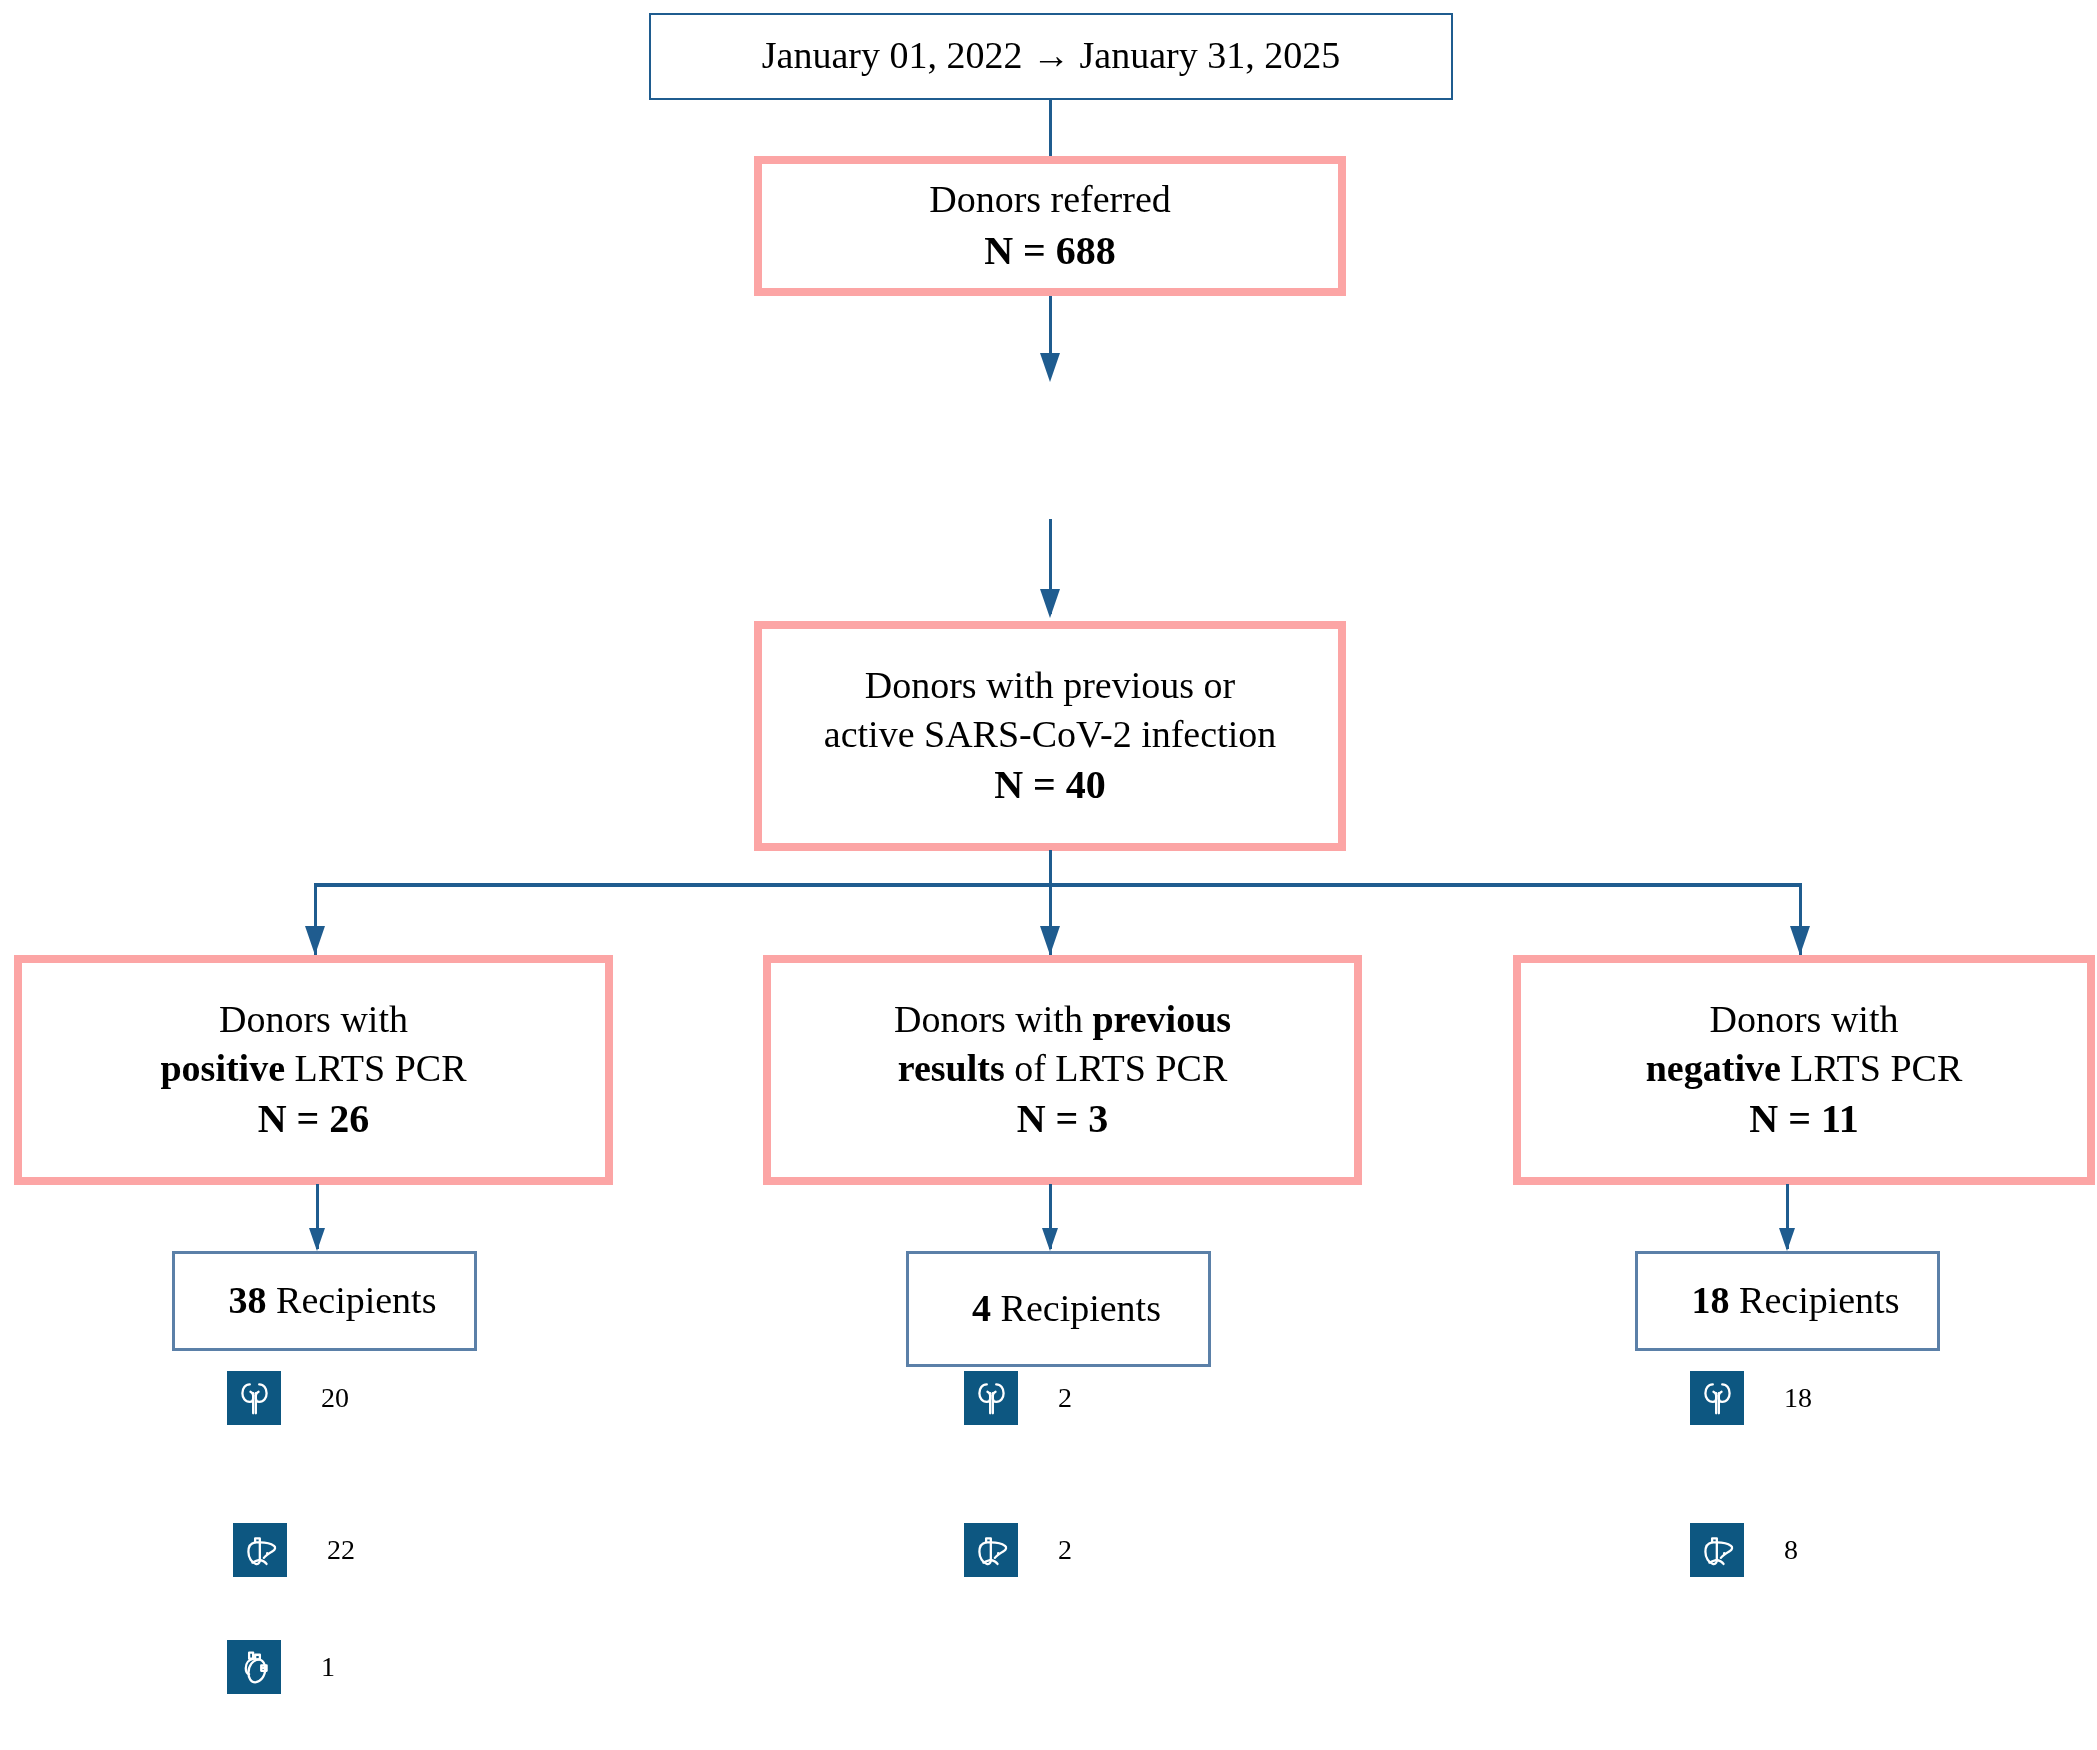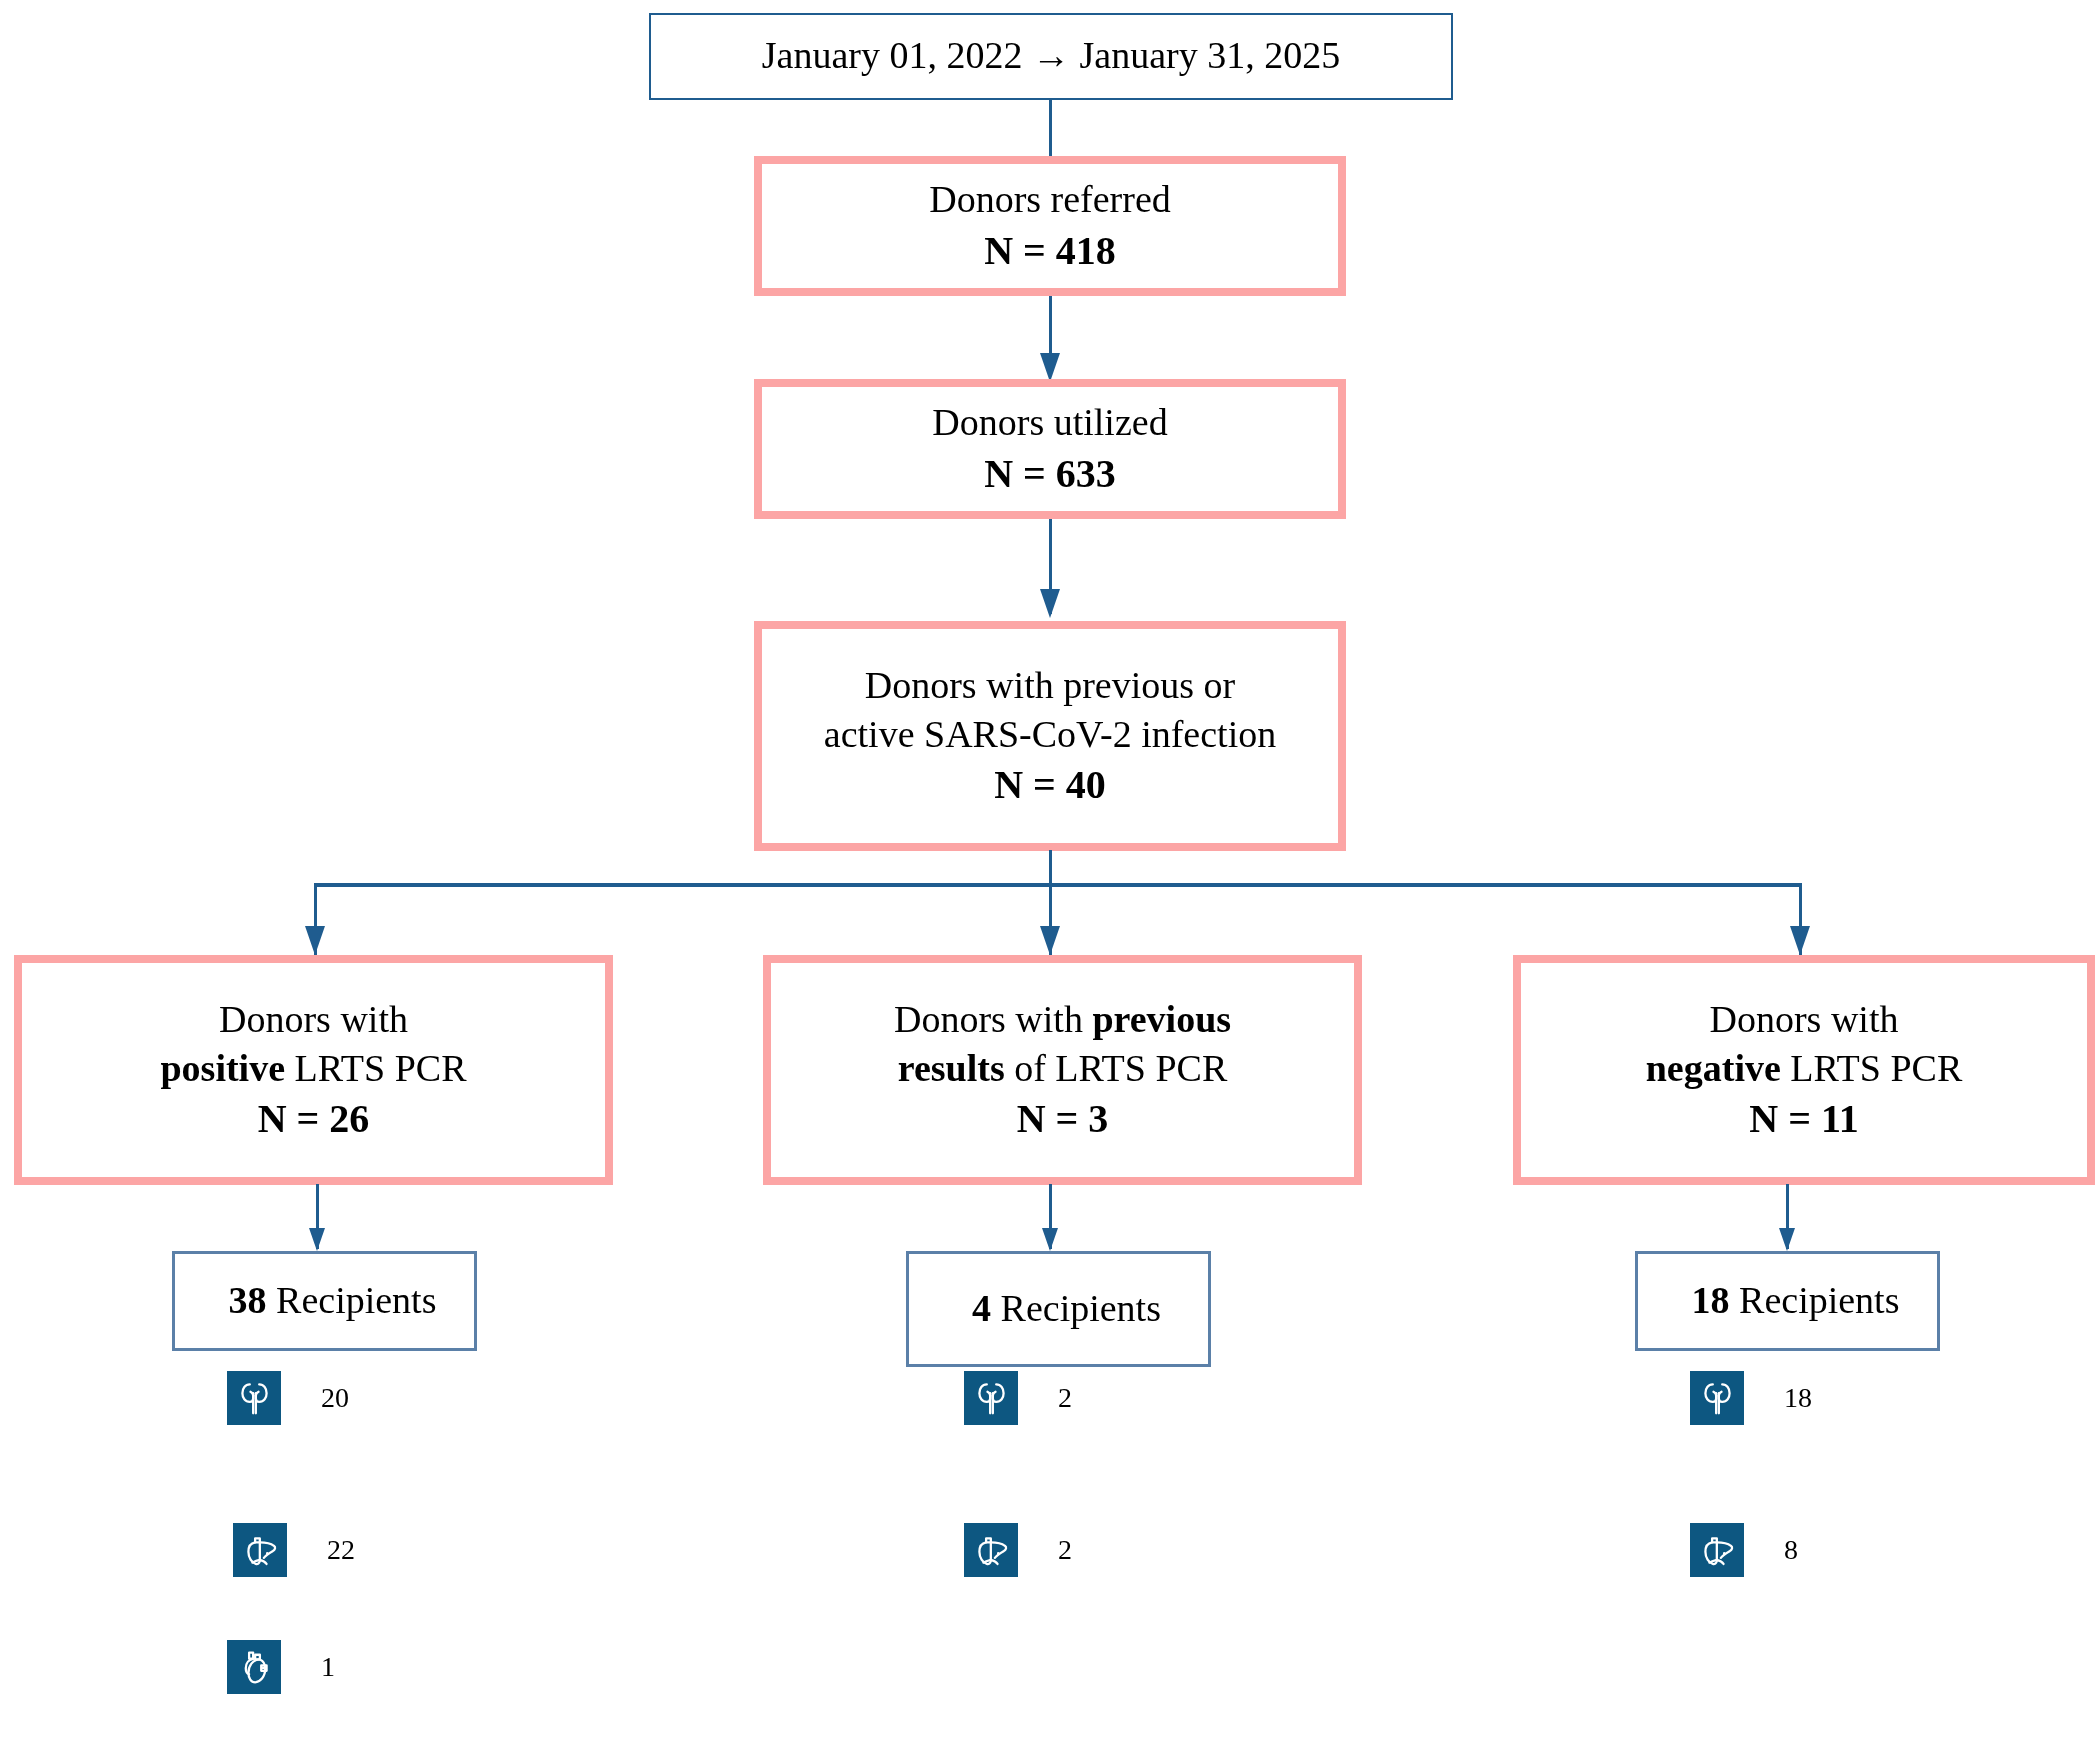--- a/index.html
+++ b/index.html
@@ -99,33 +99,27 @@
 
   <div class="fbox box-thin" style="left:649px; top:12.5px; width:804px; height:87px;text-align:center;">
     <span class="ln t-main">January 01, 2022  →  January 31, 2025</span>
   </div>
 
   <div class="vline" style="left:1049px; top:100px; height:56px;"></div>
 
   <div class="fbox box-thick" style="left:754px; top:156px; width:592px; height:140px;">
     <span class="ln t-main">Donors referred</span>
     <span class="ln t-big">
-      <span class="bold">N = </span><span class="bold">418</span>
+      <span class="bold">N = </span><span class="bold">688</span>
     </span>
   </div>
 
   <div class="vline" style="left:1049px; top:296px; height:66px;"></div>
   <div class="arrowhead" style="left:1040px; top:353px;"></div>
 
-  <div class="fbox box-thick" style="left:754px; top:379px; width:592px; height:140px;">
-    <span class="ln t-main">Donors utilized</span>
-    <span class="ln t-big">
-      <span class="bold">N = </span><span class="bold">633</span>
-    </span>
-  </div>
 
   <div class="vline" style="left:1049px; top:519px; height:95px;"></div>
   <div class="arrowhead" style="left:1040px; top:589px;"></div>
 
   <div class="fbox box-thick" style="left:754px; top:621px; width:592px; height:230px;">
     <span class="ln t-main">Donors with previous or</span>
     <span class="ln t-main">active SARS-CoV-2 infection</span>
     <span class="ln t-big">
       <span class="bold">N = </span><span class="bold">40</span>
     </span>

